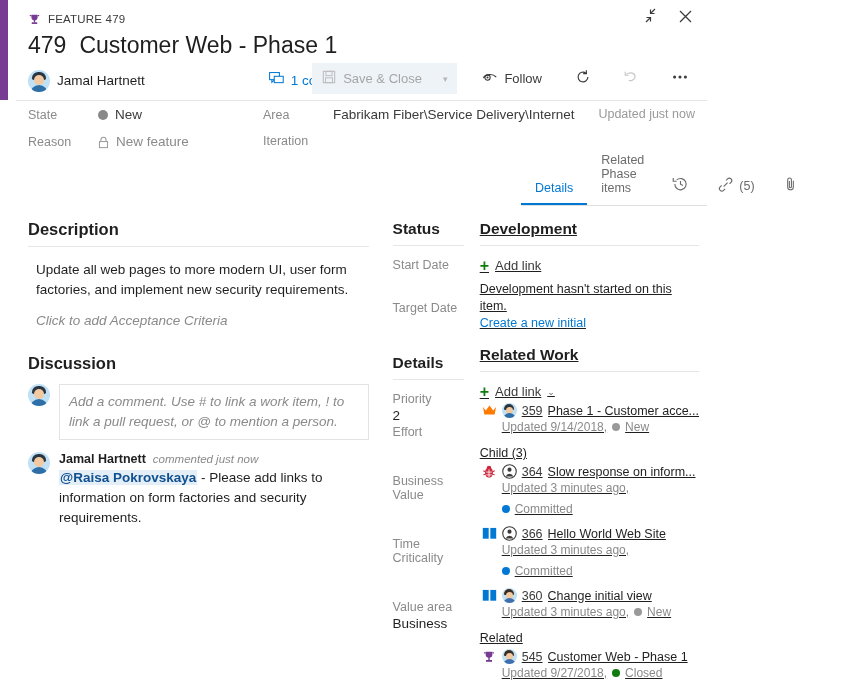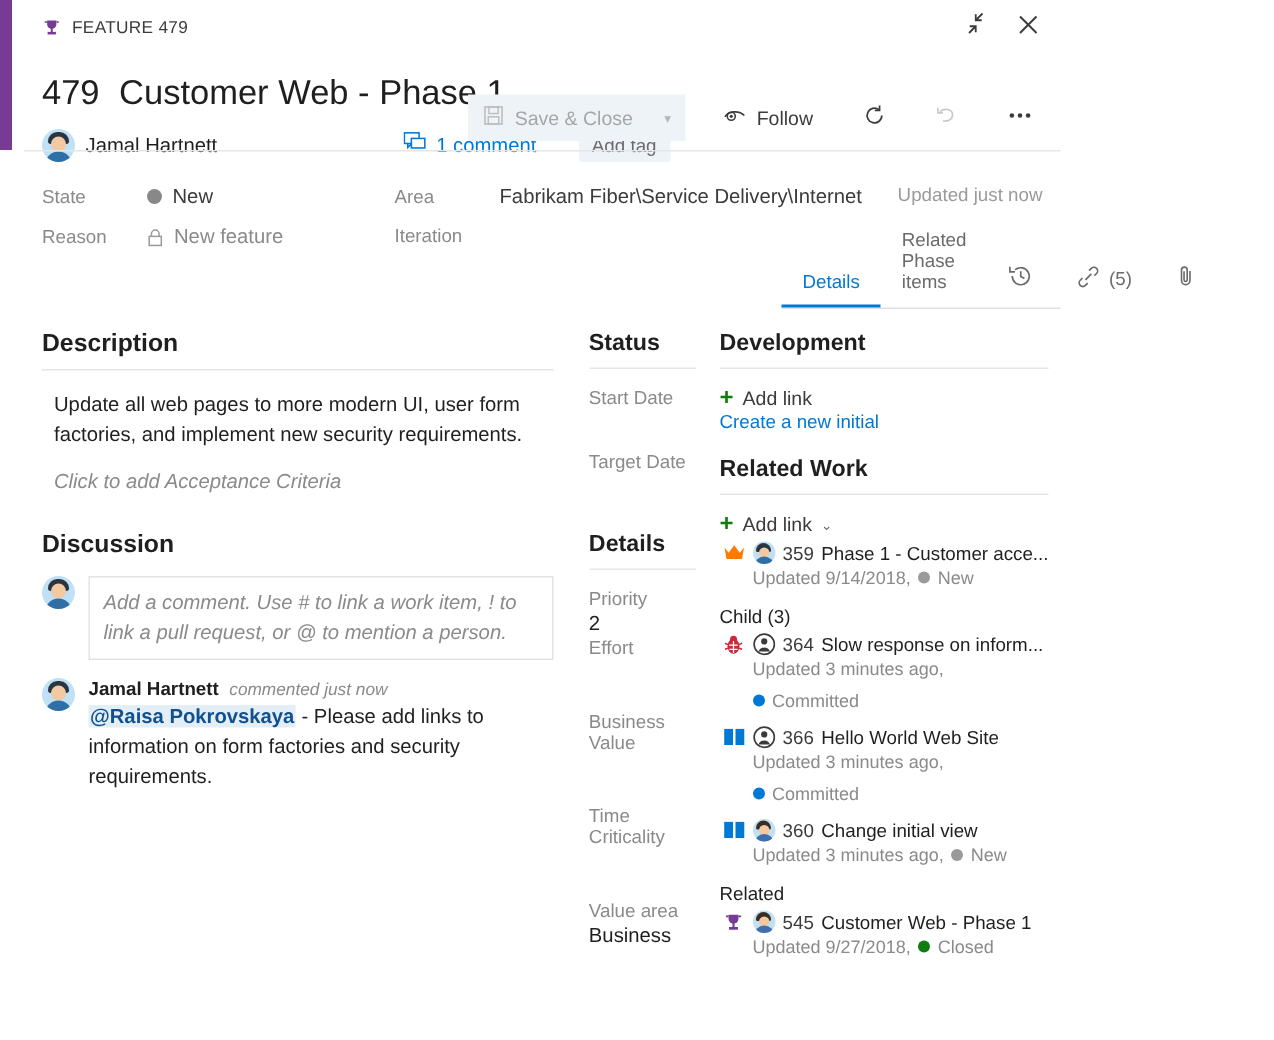--- a/index.html
+++ b/index.html
@@ -29,21 +29,20 @@
     display: flex; align-items: center; gap: 6px;
     padding: 4px 0 0 20px; height: 22px;
   }
   .wi-type-label {
     font-size: 11.5px; color: #3b3b3b; letter-spacing: .2px;
   }
   .trophy-icon { display:inline-block; width:14px; height:14px; position:relative; }
   .title-row {
     display: flex; align-items: baseline; gap: 13px;
     padding: 4px 0 0 20px;
-    margin-top: 16px;
   }
   .wi-id-big { font-size: 23px; color: #1f1f1f; font-weight: 400; }
   .wi-title-big { font-size: 23px; color: #1f1f1f; font-weight: 400; }
 
   .meta-row {
     display: flex; align-items: center;
     padding: 9px 0 0 20px; gap: 0;
     height: 34px;
   }
   .assignee { display: flex; align-items: center; gap: 7px; }
@@ -140,21 +139,21 @@
     font-size:12.5px; color:#6b6b6b; padding: 7px 14px 8px 14px;
     cursor:pointer; border-bottom: 2px solid transparent; position:relative;
   }
   .tab.active { color:#0078d4; border-bottom: 2px solid #0078d4; background:#fff; }
   .tab-sep { width:1px; background:#e6e6e6; height:19px; align-self:center; }
 
   
   .body-cols { position:absolute; left:0; right:0; top:206px; bottom:0; display:flex; }
   .col-desc { width:513px; padding: 0 14px 0 20px; }
   .col-status { width: 118px; padding: 0 8px 0 10px; }
-  .col-dev { flex:1 1 auto; padding: 0 8px 0 8px; }
+  .col-dev { flex:1 1 auto; padding: 0 8px 0 8px; text-decoration: underline; }
 
   .sec-head {
     font-size:16.5px; color:#1f1f1f; font-weight:600;
     padding-top: 14px; padding-bottom: 7px;
     border-bottom: 1px solid #e6e6e6; margin-bottom: 0;
   }
   .sec-head.sm { font-size:15.5px; }
   .desc-body {
     font-size:13.5px; line-height:20px; color:#1f1f1f;
     padding: 13px 8px 0 8px;
@@ -487,20 +486,21 @@
         </div>
       </div>
 
       <div class="col-dev">
         <div class="sec-head sm">Development</div>
 
         <div class="addlink">
           <span class="plus">+</span>
           <span>Add link</span>
         </div>
+        <div class="dev-note">Development hasn't started on this item.</div>
         <div class="dev-link">Create a new initial</div>
 
         <div class="sec-head sm" style="padding-top:14px;">Related Work</div>
 
         <div class="addlink">
           <span class="plus">+</span>
           <span>Add link</span>
           <span class="caret-sm">⌄</span>
         </div>
 

